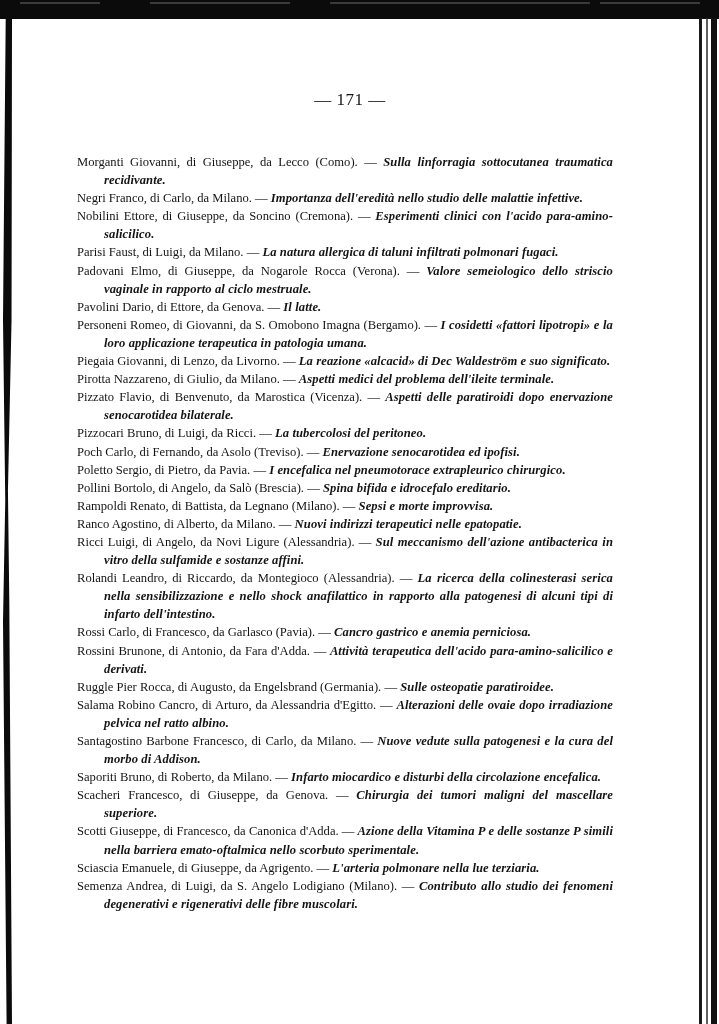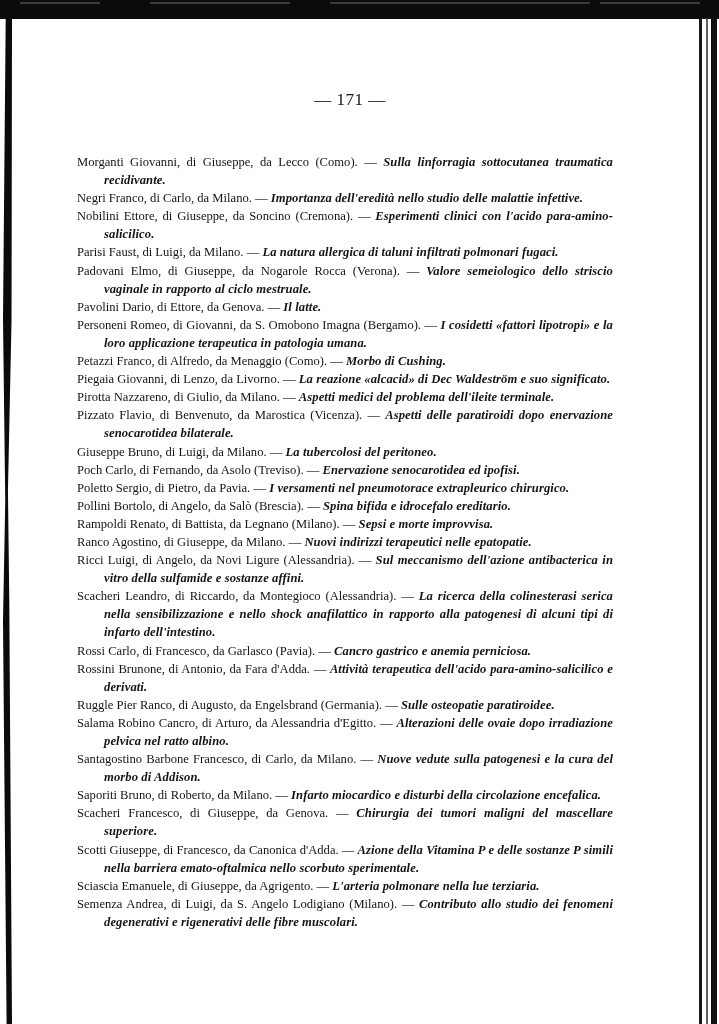--- a/index.html
+++ b/index.html
@@ -67,35 +67,34 @@
   <div class="page-number">— 171 —</div>
 
   <div class="entries">
     <p class="entry"><span class="author">Morganti Giovanni, di Giuseppe, da Lecco (Como).</span><span class="sep"> — </span><span class="title">Sulla linforragia sottocutanea traumatica recidivante.</span></p>
     <p class="entry"><span class="author">Negri Franco, di Carlo, da Milano.</span><span class="sep"> — </span><span class="title">Importanza dell'eredità nello studio delle malattie infettive.</span></p>
     <p class="entry"><span class="author">Nobilini Ettore, di Giuseppe, da Soncino (Cremona).</span><span class="sep"> — </span><span class="title">Esperimenti clinici con l'acido para-amino-salicilico.</span></p>
     <p class="entry"><span class="author">Parisi Faust, di Luigi, da Milano.</span><span class="sep"> — </span><span class="title">La natura allergica di taluni infiltrati polmonari fugaci.</span></p>
     <p class="entry"><span class="author">Padovani Elmo, di Giuseppe, da Nogarole Rocca (Verona).</span><span class="sep"> — </span><span class="title">Valore semeiologico dello striscio vaginale in rapporto al ciclo mestruale.</span></p>
     <p class="entry"><span class="author">Pavolini Dario, di Ettore, da Genova.</span><span class="sep"> — </span><span class="title">Il latte.</span></p>
     <p class="entry"><span class="author">Personeni Romeo, di Giovanni, da S. Omobono Imagna (Bergamo).</span><span class="sep"> — </span><span class="title">I cosidetti «fattori lipotropi» e la loro applicazione terapeutica in patologia umana.</span></p>
-    <p class="entry"><span class="author">Petazzi Franco, di Alfredo, da Menaggio (Como).</span><span class="sep"> — </span><span class="title">Morbo di Cushing.</span></p>
     <p class="entry"><span class="author">Piegaia Giovanni, di Lenzo, da Livorno.</span><span class="sep"> — </span><span class="title">La reazione «alcacid» di Dec Waldeström e suo significato.</span></p>
     <p class="entry"><span class="author">Pirotta Nazzareno, di Giulio, da Milano.</span><span class="sep"> — </span><span class="title">Aspetti medici del problema dell'ileite terminale.</span></p>
     <p class="entry"><span class="author">Pizzato Flavio, di Benvenuto, da Marostica (Vicenza).</span><span class="sep"> — </span><span class="title">Aspetti delle paratiroidi dopo enervazione senocarotidea bilaterale.</span></p>
-    <p class="entry"><span class="author">Giuseppe Bruno, di Luigi, da Milano.</span><span class="sep"> — </span><span class="title">La tubercolosi del peritoneo.</span></p>
+    <p class="entry"><span class="author">Pizzocari Bruno, di Luigi, da Ricci.</span><span class="sep"> — </span><span class="title">La tubercolosi del peritoneo.</span></p>
     <p class="entry"><span class="author">Poch Carlo, di Fernando, da Asolo (Treviso).</span><span class="sep"> — </span><span class="title">Enervazione senocarotidea ed ipofisi.</span></p>
-    <p class="entry"><span class="author">Poletto Sergio, di Pietro, da Pavia.</span><span class="sep"> — </span><span class="title">I versamenti nel pneumotorace extrapleurico chirurgico.</span></p>
+    <p class="entry"><span class="author">Poletto Sergio, di Pietro, da Pavia.</span><span class="sep"> — </span><span class="title">I encefalica nel pneumotorace extrapleurico chirurgico.</span></p>
     <p class="entry"><span class="author">Pollini Bortolo, di Angelo, da Salò (Brescia).</span><span class="sep"> — </span><span class="title">Spina bifida e idrocefalo ereditario.</span></p>
     <p class="entry"><span class="author">Rampoldi Renato, di Battista, da Legnano (Milano).</span><span class="sep"> — </span><span class="title">Sepsi e morte improvvisa.</span></p>
-    <p class="entry"><span class="author">Ranco Agostino, di Giuseppe, da Milano.</span><span class="sep"> — </span><span class="title">Nuovi indirizzi terapeutici nelle epatopatie.</span></p>
+    <p class="entry"><span class="author">Ranco Agostino, di Alberto, da Milano.</span><span class="sep"> — </span><span class="title">Nuovi indirizzi terapeutici nelle epatopatie.</span></p>
     <p class="entry"><span class="author">Ricci Luigi, di Angelo, da Novi Ligure (Alessandria).</span><span class="sep"> — </span><span class="title">Sul meccanismo dell'azione antibacterica in vitro della sulfamide e sostanze affini.</span></p>
-    <p class="entry"><span class="author">Scacheri Leandro, di Riccardo, da Montegioco (Alessandria).</span><span class="sep"> — </span><span class="title">La ricerca della colinesterasi serica nella sensibilizzazione e nello shock anafilattico in rapporto alla patogenesi di alcuni tipi di infarto dell'intestino.</span></p>
+    <p class="entry"><span class="author">Rolandi Leandro, di Riccardo, da Montegioco (Alessandria).</span><span class="sep"> — </span><span class="title">La ricerca della colinesterasi serica nella sensibilizzazione e nello shock anafilattico in rapporto alla patogenesi di alcuni tipi di infarto dell'intestino.</span></p>
     <p class="entry"><span class="author">Rossi Carlo, di Francesco, da Garlasco (Pavia).</span><span class="sep"> — </span><span class="title">Cancro gastrico e anemia perniciosa.</span></p>
     <p class="entry"><span class="author">Rossini Brunone, di Antonio, da Fara d'Adda.</span><span class="sep"> — </span><span class="title">Attività terapeutica dell'acido para-amino-salicilico e derivati.</span></p>
-    <p class="entry"><span class="author">Ruggle Pier Ranco, di Augusto, da Engelsbrand (Germania).</span><span class="sep"> — </span><span class="title">Sulle osteopatie paratiroidee.</span></p>
+    <p class="entry"><span class="author">Ruggle Pier Rocca, di Augusto, da Engelsbrand (Germania).</span><span class="sep"> — </span><span class="title">Sulle osteopatie paratiroidee.</span></p>
     <p class="entry"><span class="author">Salama Robino Cancro, di Arturo, da Alessandria d'Egitto.</span><span class="sep"> — </span><span class="title">Alterazioni delle ovaie dopo irradiazione pelvica nel ratto albino.</span></p>
     <p class="entry"><span class="author">Santagostino Barbone Francesco, di Carlo, da Milano.</span><span class="sep"> — </span><span class="title">Nuove vedute sulla patogenesi e la cura del morbo di Addison.</span></p>
     <p class="entry"><span class="author">Saporiti Bruno, di Roberto, da Milano.</span><span class="sep"> — </span><span class="title">Infarto miocardico e disturbi della circolazione encefalica.</span></p>
     <p class="entry"><span class="author">Scacheri Francesco, di Giuseppe, da Genova.</span><span class="sep"> — </span><span class="title">Chirurgia dei tumori maligni del mascellare superiore.</span></p>
     <p class="entry"><span class="author">Scotti Giuseppe, di Francesco, da Canonica d'Adda.</span><span class="sep"> — </span><span class="title">Azione della Vitamina P e delle sostanze P simili nella barriera emato-oftalmica nello scorbuto sperimentale.</span></p>
     <p class="entry"><span class="author">Sciascia Emanuele, di Giuseppe, da Agrigento.</span><span class="sep"> — </span><span class="title">L'arteria polmonare nella lue terziaria.</span></p>
     <p class="entry"><span class="author">Semenza Andrea, di Luigi, da S. Angelo Lodigiano (Milano).</span><span class="sep"> — </span><span class="title">Contributo allo studio dei fenomeni degenerativi e rigenerativi delle fibre muscolari.</span></p>
   </div>
 </div>
 

